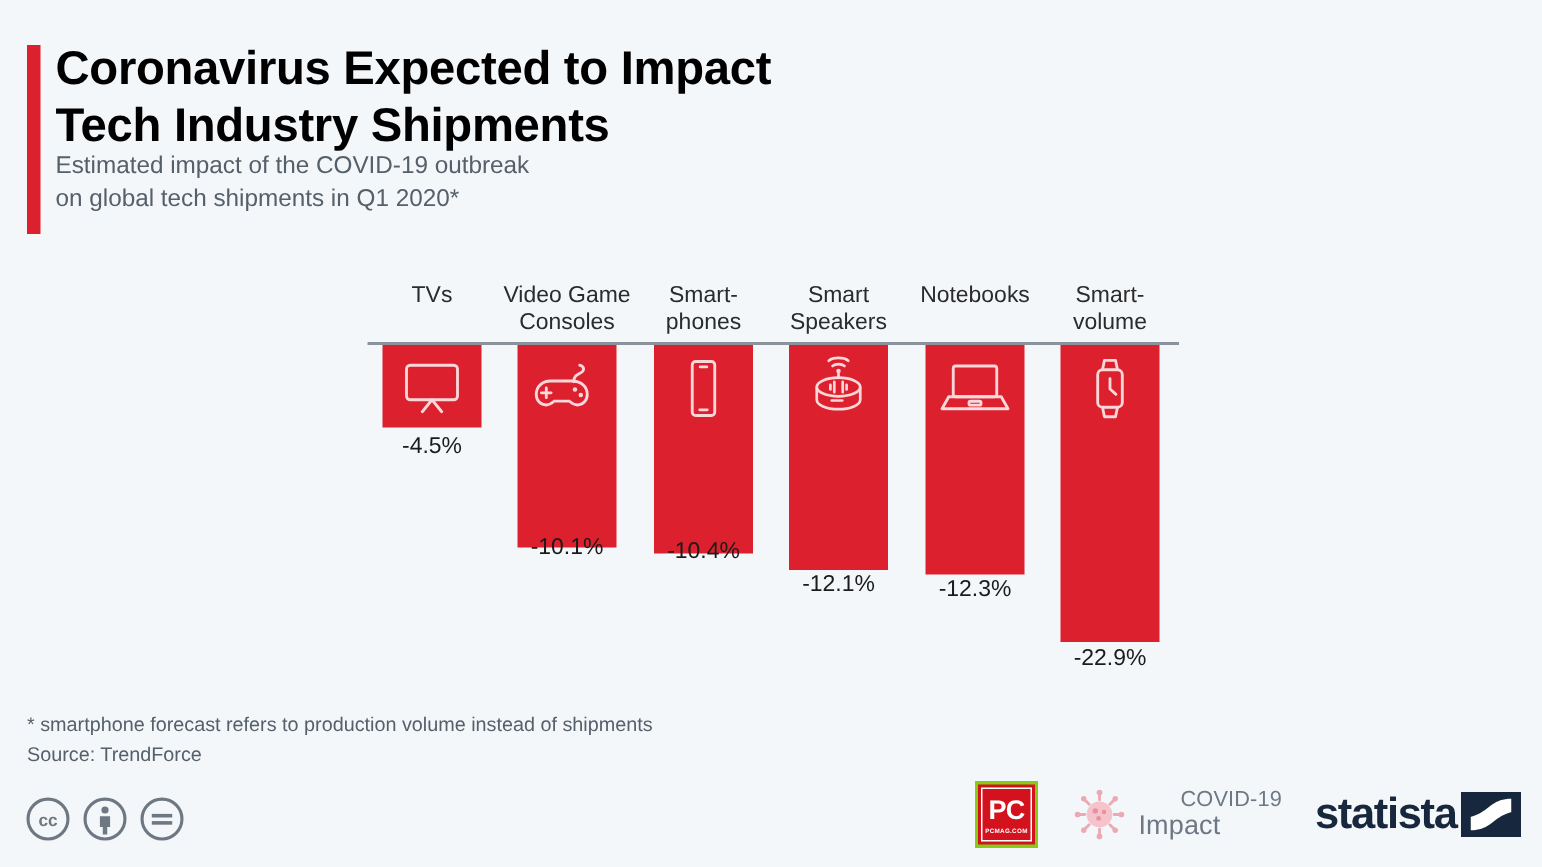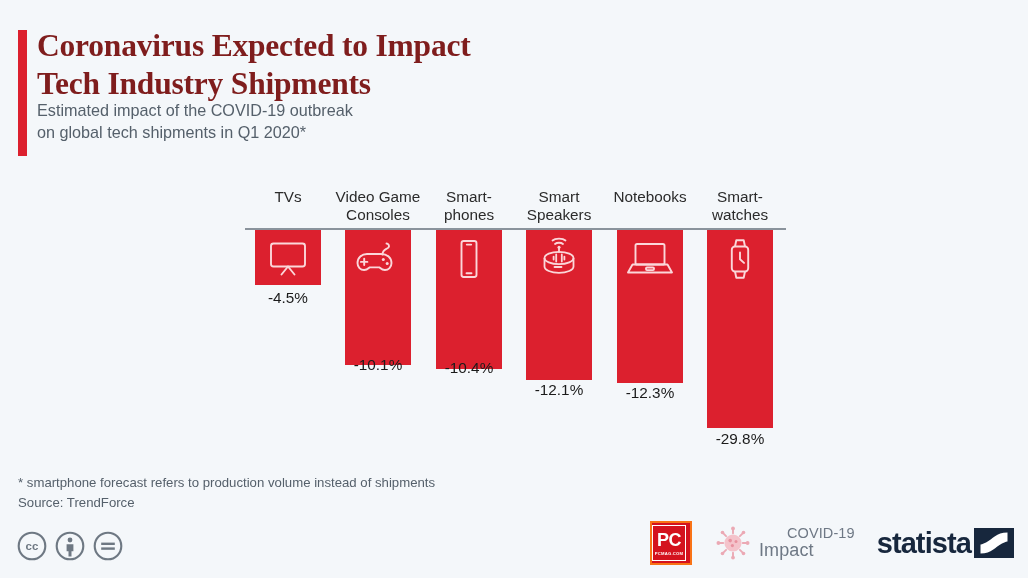--- a/index.html
+++ b/index.html
@@ -4,22 +4,22 @@
 <style>
   html,body{margin:0;padding:0;}
   body{width:1028px;height:578px;background:#F4F7FA;
        font-family:"Liberation Sans","DejaVu Sans",sans-serif;
        color:#2B2B2B;overflow:hidden;}
   #canvas{position:relative;width:1028px;height:578px;}
 
   
   .accent-bar{position:absolute;left:18px;top:30px;width:9px;height:126px;background:#DC202E;}
   .title{position:absolute;left:37px;top:27px;width:640px;
-         font-size:31.5px;font-weight:700;line-height:1.2;color:#7f1d1d;
-         letter-spacing:-0.2px;font-family:Liberation Serif, serif;}
+         font-size:31.5px;font-weight:700;line-height:1.2;color:#000000;
+         letter-spacing:-0.2px;}
   .title-line{display:block;}
   .subtitle{position:absolute;left:37px;top:100px;width:560px;
             font-size:16.2px;line-height:1.33;color:#55606B;font-weight:400;}
   .subtitle-line{display:block;}
 
   
   .plot{position:absolute;left:0;top:0;width:1028px;height:578px;}
   .axis-line{position:absolute;left:245px;top:228px;width:541px;height:2px;background:#8A939C;}
   .cat-label{position:absolute;text-align:center;font-size:15.3px;line-height:1.17;
              color:#2B2B2B;font-weight:400;}
@@ -31,21 +31,21 @@
 
   
   .footnote{position:absolute;left:18px;top:473px;font-size:13.2px;color:#55606B;line-height:1.55;}
   .footnote span{display:block;}
 
   .cc-row{position:absolute;left:17px;top:531px;display:flex;gap:8px;align-items:center;}
   .cc-badge{width:30px;height:30px;}
 
   .logos{position:absolute;right:14px;top:521px;display:flex;align-items:center;gap:22px;}
   .pcmag{width:42px;height:44px;background:#D4121E;display:flex;flex-direction:column;
-         justify-content:center;border:2px solid #f97316;box-sizing:border-box;}
+         align-items:center;justify-content:center;border:2px solid #84cc16;box-sizing:border-box;}
   .pcmag-inner{width:34px;height:36px;border:1.5px solid #ffffff;box-sizing:border-box;
                display:flex;flex-direction:column;align-items:center;justify-content:center;}
   .pcmag-pc{color:#fff;font-size:18px;font-weight:700;line-height:1;letter-spacing:-0.5px;}
   .pcmag-url{color:#fff;font-size:4.2px;font-weight:700;letter-spacing:0.2px;margin-top:2px;}
   .covid-block{display:flex;align-items:center;gap:7px;}
   .covid-text{line-height:1.05;}
   .covid-l1{font-size:14.5px;color:#6E7885;letter-spacing:0.1px;margin-left:28px;}
   .covid-l2{font-size:18px;color:#6E7885;letter-spacing:0.1px;}
   .statista{display:flex;align-items:center;gap:3px;}
   .statista-word{font-size:29px;font-weight:700;color:#17273D;letter-spacing:-0.9px;}
@@ -83,21 +83,21 @@
     <div class="cat-label" style="left:513px;top:188px;width:92px;">
       <span>Smart</span>
       <span>Speakers</span>
     </div>
     <div class="cat-label" style="left:600px;top:188px;width:100px;">
       <span></span>
       <span>Notebooks</span>
     </div>
     <div class="cat-label" style="left:694px;top:188px;width:92px;">
       <span>Smart-</span>
-      <span>watches</span>
+      <span>volume</span>
     </div>
 
     <div class="bar" style="left:255px;top:230px;width:66px;height:55px;"></div>
     <div class="bar" style="left:345px;top:230px;width:66px;height:135px;"></div>
     <div class="bar" style="left:436px;top:230px;width:66px;height:139px;"></div>
     <div class="bar" style="left:526px;top:230px;width:66px;height:150px;"></div>
     <div class="bar" style="left:617px;top:230px;width:66px;height:153px;"></div>
     <div class="bar" style="left:707px;top:230px;width:66px;height:198px;"></div>
 
     <div class="icon-wrap" style="left:255px;top:234px;width:66px;height:50px;">
@@ -154,21 +154,21 @@
         <rect x="4.8" y="8.5" width="16.4" height="25" rx="3.2"></rect>
         <path d="M13 14.5 v6.8 l4 3.6" stroke-linecap="round" stroke-linejoin="round"></path>
       </svg>
     </div>
 
     <div class="val-label" style="left:248px;top:289px;width:80px;">-4.5%</div>
     <div class="val-label" style="left:338px;top:356px;width:80px;">-10.1%</div>
     <div class="val-label" style="left:429px;top:359px;width:80px;">-10.4%</div>
     <div class="val-label" style="left:519px;top:381px;width:80px;">-12.1%</div>
     <div class="val-label" style="left:610px;top:384px;width:80px;">-12.3%</div>
-    <div class="val-label" style="left:700px;top:430px;width:80px;">-29.8%</div>
+    <div class="val-label" style="left:700px;top:430px;width:80px;">-22.9%</div>
   </div>
 
   <div class="footnote">
     <span>* smartphone forecast refers to production volume instead of shipments</span>
     <span>Source: TrendForce</span>
   </div>
 
   <div class="cc-row">
     <svg class="cc-badge" viewBox="0 0 30 30">
       <circle cx="15" cy="15" r="13.3" fill="none" stroke="#6E7883" stroke-width="2.1"></circle>

